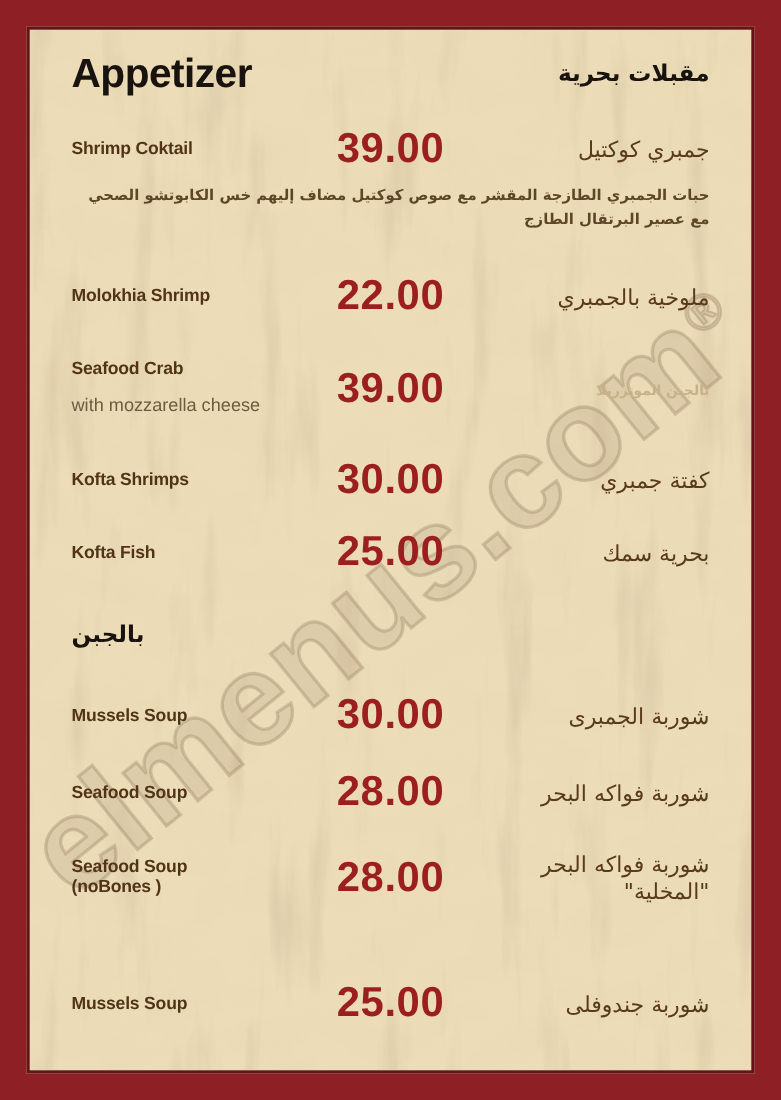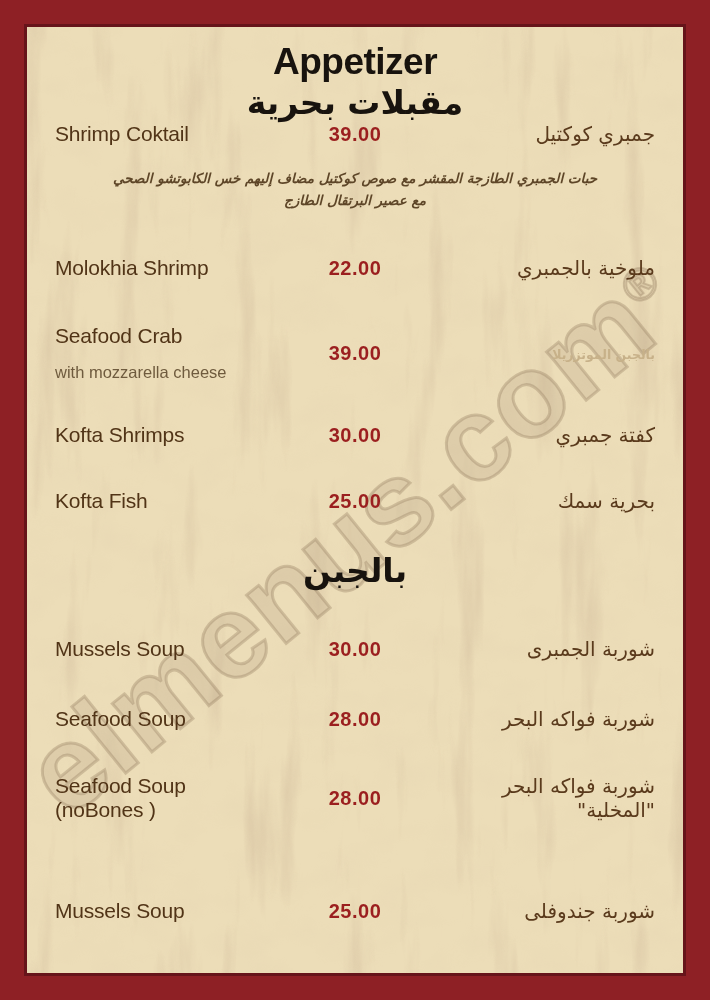--- a/index.html
+++ b/index.html
@@ -27,43 +27,42 @@
     text-align:center; white-space:nowrap;
     font-weight:bold; font-size:118px; letter-spacing:1px;
     color:rgba(150,127,97,0.16);
     -webkit-text-stroke:3px rgba(146,123,93,0.34);
   }
   .watermark .reg {
     font-size:46px; vertical-align:super;
     -webkit-text-stroke:2px rgba(146,123,93,0.34);
   }
 
-  .sec-header, .row, .desc { position:absolute; left:0; right:0; z-index:3; padding:0 28px;flex-direction:column; }
+  .sec-header, .row, .desc { position:absolute; left:0; right:0; z-index:3; padding:0 38px; }
 
   .sec-header { display:flex; justify-content:space-between; align-items:center; height:52px; }
   .title-en { font-size:37px; font-weight:bold; color:#18130e; letter-spacing:-0.5px; }
-  .title-ar { font-size:33px; font-weight:bold; color:#18130e; direction:rtl;
+  .title-ar { font-size:21px; font-weight:bold; color:#18130e; direction:rtl;
               font-family:"DejaVu Sans",sans-serif; }
 
   .row { display:grid; grid-template-columns:1fr 160px 1fr; align-items:center; height:40px; }
   .row.tall { height:62px; }
   .cell-l { text-align:left; }
   .cell-r { text-align:right; direction:rtl; }
-  .price { text-align:center; font-size:20px; font-weight:bold; color:#9b1f1f; letter-spacing:0.5px; }
-  .name-en { font-size:21px; font-weight:normal; color:#513417; letter-spacing:-0.2px; }
+  .price { text-align:center; font-size:38px; font-weight:bold; color:#9b1f1f; letter-spacing:0.5px; }
+  .name-en { font-size:16px; font-weight:bold; color:#513417; letter-spacing:-0.2px; }
   .sub-en  { font-size:16.5px; color:#6f5b3e; margin-top:15px; }
   .name-ar { font-size:20px; font-weight:normal; color:#5a3a1c; font-family:"DejaVu Sans",sans-serif; }
   .sub-ar  { font-size:12.5px; font-weight:bold; color:#c7b189; margin-top:2px;
              font-family:"DejaVu Sans",sans-serif; }
 
   .desc {
-    text-align:center; direction:rtl;
+    direction:rtl;
     font-size:13.5px; font-weight:bold; color:#5e4628; line-height:1.6;
     font-family:"DejaVu Sans",sans-serif;
-    font-style:italic;
   }
 </style>
 </head>
 <body>
 
 <div class="page">
   <div class="sheet">
 
     <svg class="texture" xmlns="http://www.w3.org/2000/svg" preserveAspectRatio="none">
       <filter id="streaks" x="0" y="0" width="100%" height="100%">

